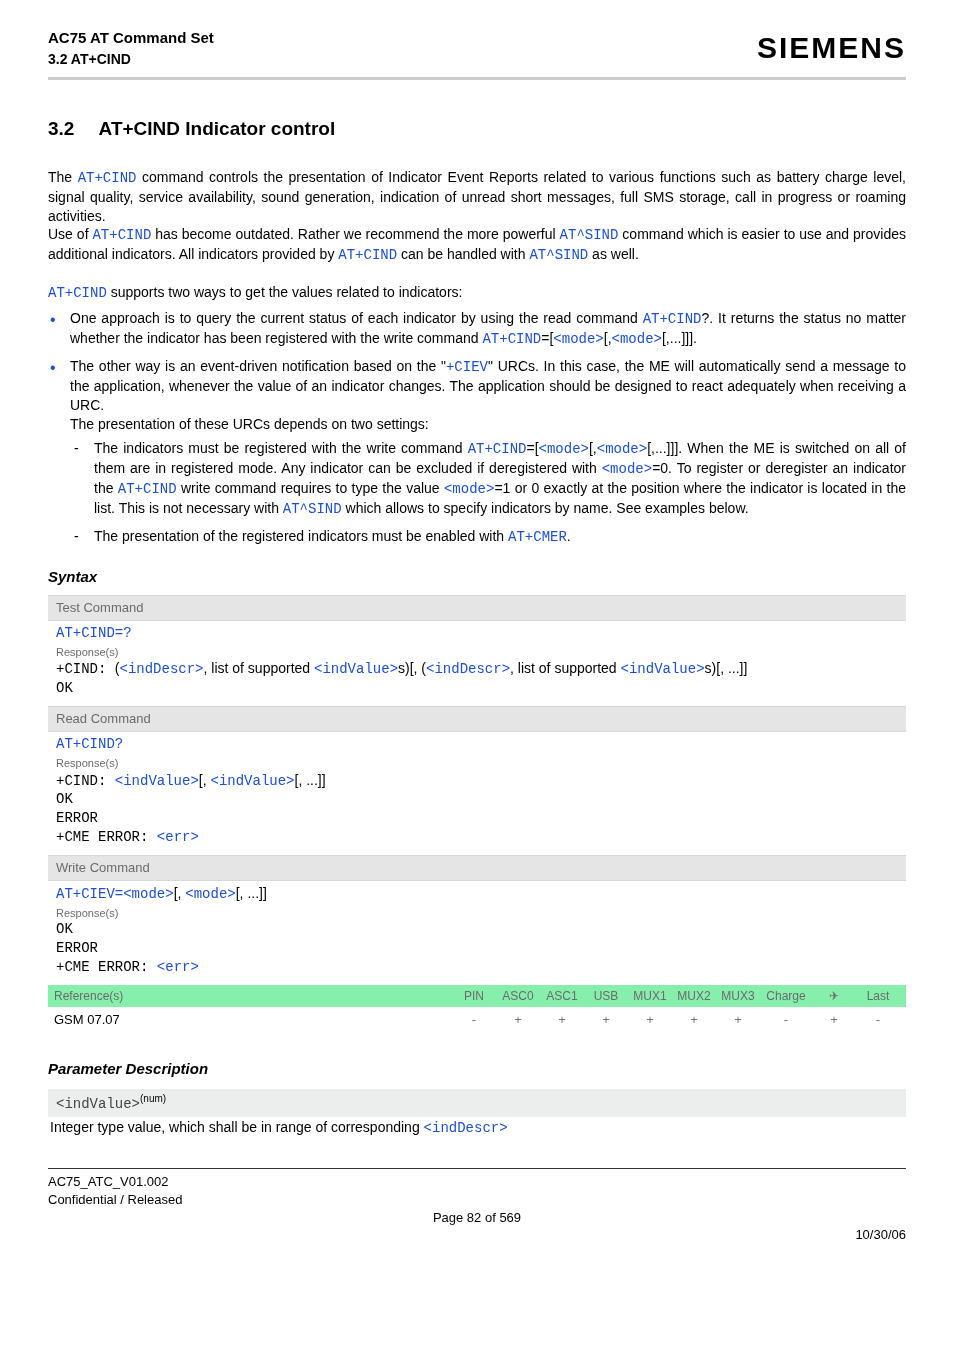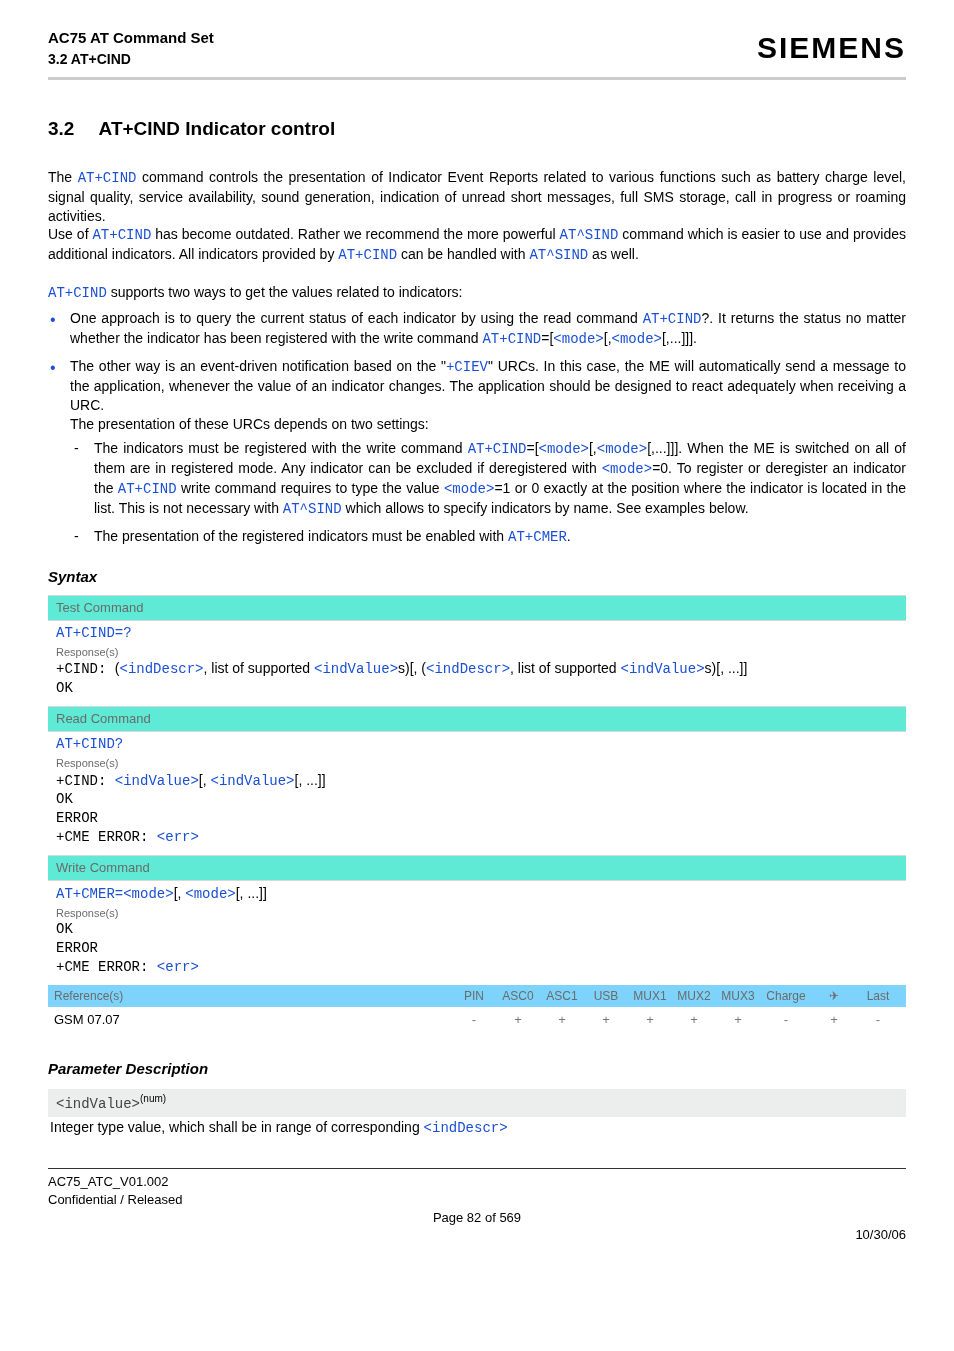--- a/index.html
+++ b/index.html
@@ -23,27 +23,27 @@
   p { text-align: justify; margin-bottom: 0; }
   .link { color: #1a4fd6; font-family: "Courier New", monospace; }
   .para2 { margin-top: 18px; }
   ul.bullets { list-style: none; margin-top: 6px; }
   ul.bullets > li { position: relative; padding-left: 22px; margin-bottom: 8px; text-align: justify; }
   ul.bullets > li::before { content: "•"; position: absolute; left: 2px; color: #1a4fd6; font-size: 16px; }
   ul.dashes { list-style: none; margin-top: 6px; }
   ul.dashes > li { position: relative; padding-left: 24px; margin-bottom: 8px; text-align: justify; }
   ul.dashes > li::before { content: "-"; position: absolute; left: 4px; }
   .syntax-heading { font-weight: bold; font-style: italic; font-size: 15px; margin: 20px 0 8px 0; }
-  .block { background: #5eead4; border-top: 1px solid #d7d8d8; border-bottom: 1px solid #d7d8d8; padding: 3px 8px; font-size: 13px; color: #6b6b6b; }
+  .block { background: #e5e5e5; border-top: 1px solid #d7d8d8; border-bottom: 1px solid #d7d8d8; padding: 3px 8px; font-size: 13px; color: #6b6b6b; }
   .block-content { padding: 3px 8px 8px 8px; font-size: 14px; }
   .cmdline { font-family: "Courier New", monospace; color: #1a4fd6; }
   .resp-label { color: #6b6b6b; font-size: 11px; margin-top: 2px; }
   .resp-body { font-family: "Courier New", monospace; }
   .resp-body .plain { font-family: Arial, sans-serif; }
-  .ref-row { background: #7dd3fc; display: flex; font-size: 12px; align-items: center; padding: 3px 6px; color:#6b6b6b;}
+  .ref-row { background: #86efac; display: flex; font-size: 12px; align-items: center; padding: 3px 6px; color:#6b6b6b;}
   .ref-label { flex: 1; }
   .ref-cols { display: flex; gap: 0; }
   .ref-cols span { width: 44px; text-align: center; }
   .ref-cols span.wide { width: 52px; }
   .ref-data-row { display: flex; font-size: 13px; padding: 4px 6px; align-items:center;}
   .ref-data-label { flex: 1; }
   .ref-marks { display: flex; }
   .ref-marks span { width: 44px; text-align: center; color:#777; }
   .ref-marks span.wide { width: 52px; }
   .param-heading { font-weight: bold; font-style: italic; font-size: 15px; margin: 26px 0 10px 0; }
@@ -123,21 +123,21 @@
     <span>+CIND: </span><span class="link">&lt;indValue&gt;</span><span class="plain">[, </span><span class="link">&lt;indValue&gt;</span><span class="plain">[, ...]]</span>
     <br><span>OK</span>
     <br><span>ERROR</span>
     <br><span>+CME ERROR: </span><span class="link">&lt;err&gt;</span>
   </div>
 </div>
 
 <div class="block">Write Command</div>
 <div class="block-content">
   <div class="cmdline">
-    <span>AT+CMER=</span><span class="link">&lt;mode&gt;</span><span style="color:#000;font-family:Arial">[, </span><span class="link">&lt;mode&gt;</span><span style="color:#000;font-family:Arial">[, ...]]</span>
+    <span>AT+CIEV=</span><span class="link">&lt;mode&gt;</span><span style="color:#000;font-family:Arial">[, </span><span class="link">&lt;mode&gt;</span><span style="color:#000;font-family:Arial">[, ...]]</span>
   </div>
   <div class="resp-label">Response(s)</div>
   <div class="resp-body">
     <span>OK</span>
     <br><span>ERROR</span>
     <br><span>+CME ERROR: </span><span class="link">&lt;err&gt;</span>
   </div>
 </div>
 
 <div class="ref-row">

